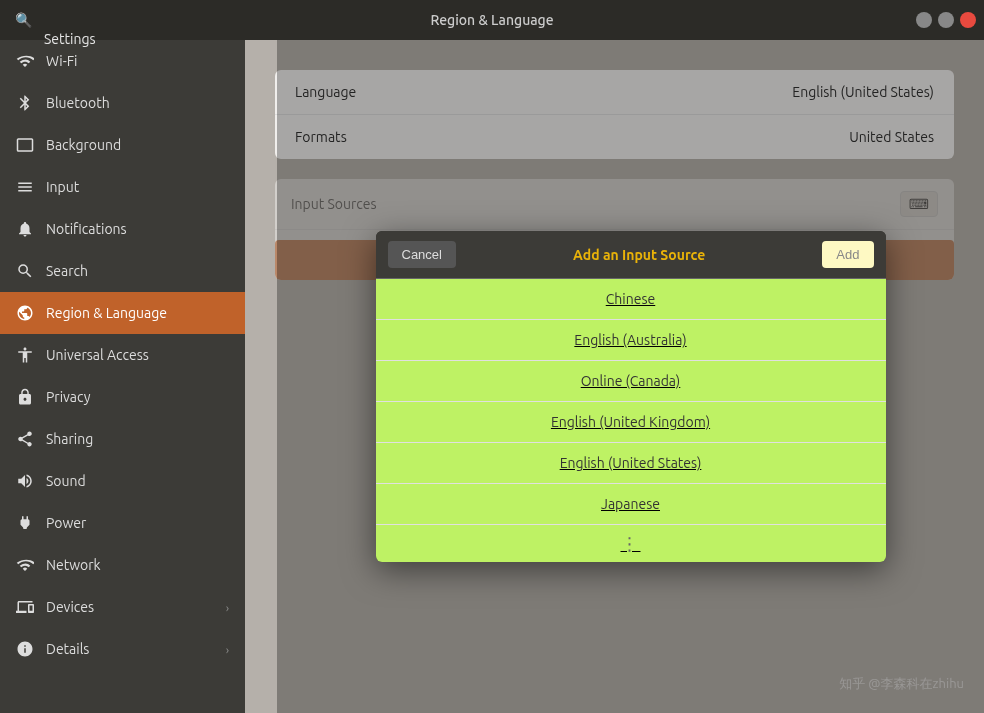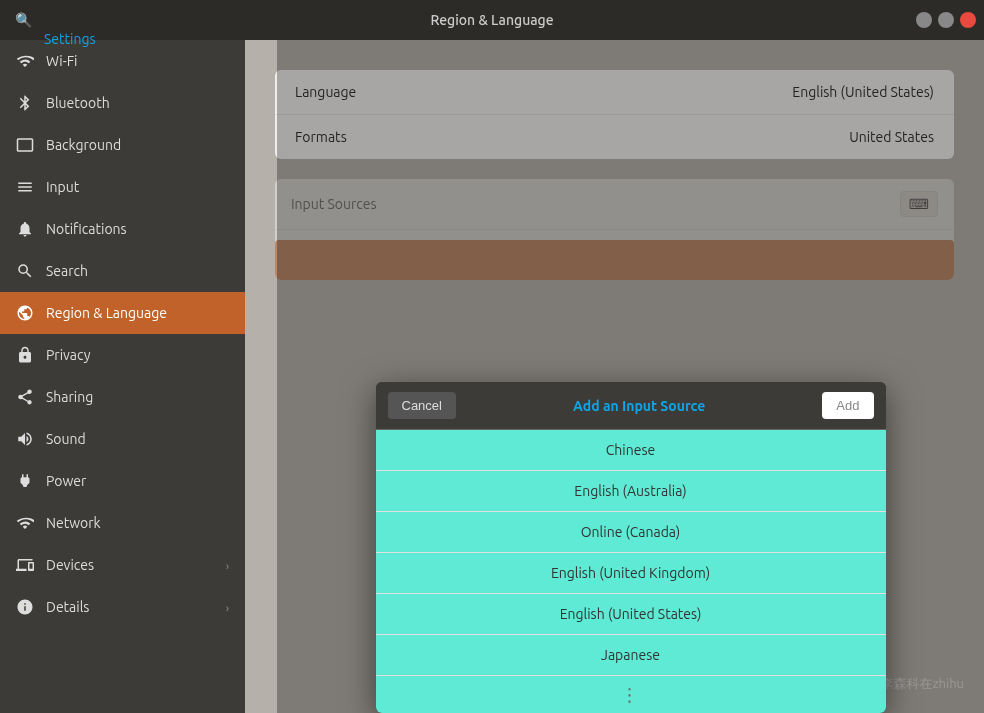--- a/index.html
+++ b/index.html
@@ -36,21 +36,21 @@
     .search-icon-titlebar {
       width: 28px;
       height: 28px;
       display: flex;
       align-items: center;
       justify-content: center;
       color: #aaa;
       font-size: 14px;
     }
     .settings-label {
-      color: #0ea5e9;
+      color: #e5e5e5;
       font-size: 14px;
       margin-top: 37px;
     }
     .titlebar-right {
       position: absolute;
       right: 8px;
       display: flex;
       align-items: center;
       gap: 6px;
     }
@@ -171,21 +171,21 @@
       height: 40px;
       margin-top: 10px;
     }
 
     
     .overlay {
       position: absolute;
       top: 0; left: 0; right: 0; bottom: 0;
       background: rgba(0,0,0,0.3);
       display: flex;
-      align-items: flex-end;
+      align-items: center;
       justify-content: center;
       padding-top: 40px;
       z-index: 10;
       margin-left: 32px;
     }
 
     
     .dialog {
       width: 510px;
       background: #3c3b37;
@@ -204,37 +204,38 @@
       border: none;
       border-radius: 4px;
       color: #ddd;
       padding: 6px 14px;
       font-size: 13px;
       cursor: pointer;
     }
     .dialog-title {
       flex: 1;
       text-align: center;
-      color: #0ea5e9;
+      color: #eab308;
       font-size: 14px;
       font-weight: 600;
     }
     .dialog-add-btn {
-      background: #ffffff;
+      background: #fef9c3;
       border: none;
       border-radius: 4px;
       color: #888;
       padding: 6px 14px;
       font-size: 13px;
       cursor: pointer;
     }
 
     .dialog-list {
-      background: #5eead4;
+      background: #bef264;
       border-top: 1px solid #666;
+      text-decoration: underline;
     }
     .dialog-list-item {
       padding: 12px 20px;
       font-size: 14px;
       color: #333;
       border-bottom: 1px solid #e0e0e0;
       cursor: pointer;
       text-align: center;
     }
     .dialog-list-item:last-child { border-bottom: none; }
@@ -334,20 +335,28 @@
 
     <div class="sidebar-item active">
       <span class="icon">
         <svg viewBox="0 0 24 24">
             <path d="M12 2C6.48 2 2 6.48 2 12s4.48 10 10 10 10-4.48 10-10S17.52 2 12 2zm-1 17.93c-3.95-.49-7-3.85-7-7.93 0-.62.08-1.21.21-1.79L9 15v1c0 1.1.9 2 2 2v1.93zm6.9-2.54c-.26-.81-1-1.39-1.9-1.39h-1v-3c0-.55-.45-1-1-1H8v-2h2c.55 0 1-.45 1-1V7h2c1.1 0 2-.9 2-2v-.41c2.93 1.19 5 4.06 5 7.41 0 2.08-.8 3.97-2.1 5.39z"></path>
           </svg>
       </span>
       <span>Region &amp; Language</span>
     </div>
 
+    <div class="sidebar-item">
+      <span class="icon">
+        <svg viewBox="0 0 24 24">
+            <path d="M12 2c1.1 0 2 .9 2 2s-.9 2-2 2-2-.9-2-2 .9-2 2-2zm9 7h-6v13h-2v-6h-2v6H9V9H3V7h18v2z"></path>
+          </svg>
+      </span>
+      <span>Universal Access</span>
+    </div>
 
 
     <div class="sidebar-item">
       <span class="icon">
         <svg viewBox="0 0 24 24">
             <path d="M18 8h-1V6c0-2.76-2.24-5-5-5S7 3.24 7 6v2H6c-1.1 0-2 .9-2 2v10c0 1.1.9 2 2 2h12c1.1 0 2-.9 2-2V10c0-1.1-.9-2-2-2zm-6 9c-1.1 0-2-.9-2-2s.9-2 2-2 2 .9 2 2-.9 2-2 2zm3.1-9H8.9V6c0-1.71 1.39-3.1 3.1-3.1 1.71 0 3.1 1.39 3.1 3.1v2z"></path>
           </svg>
       </span>
       <span>Privacy</span>
     </div>

